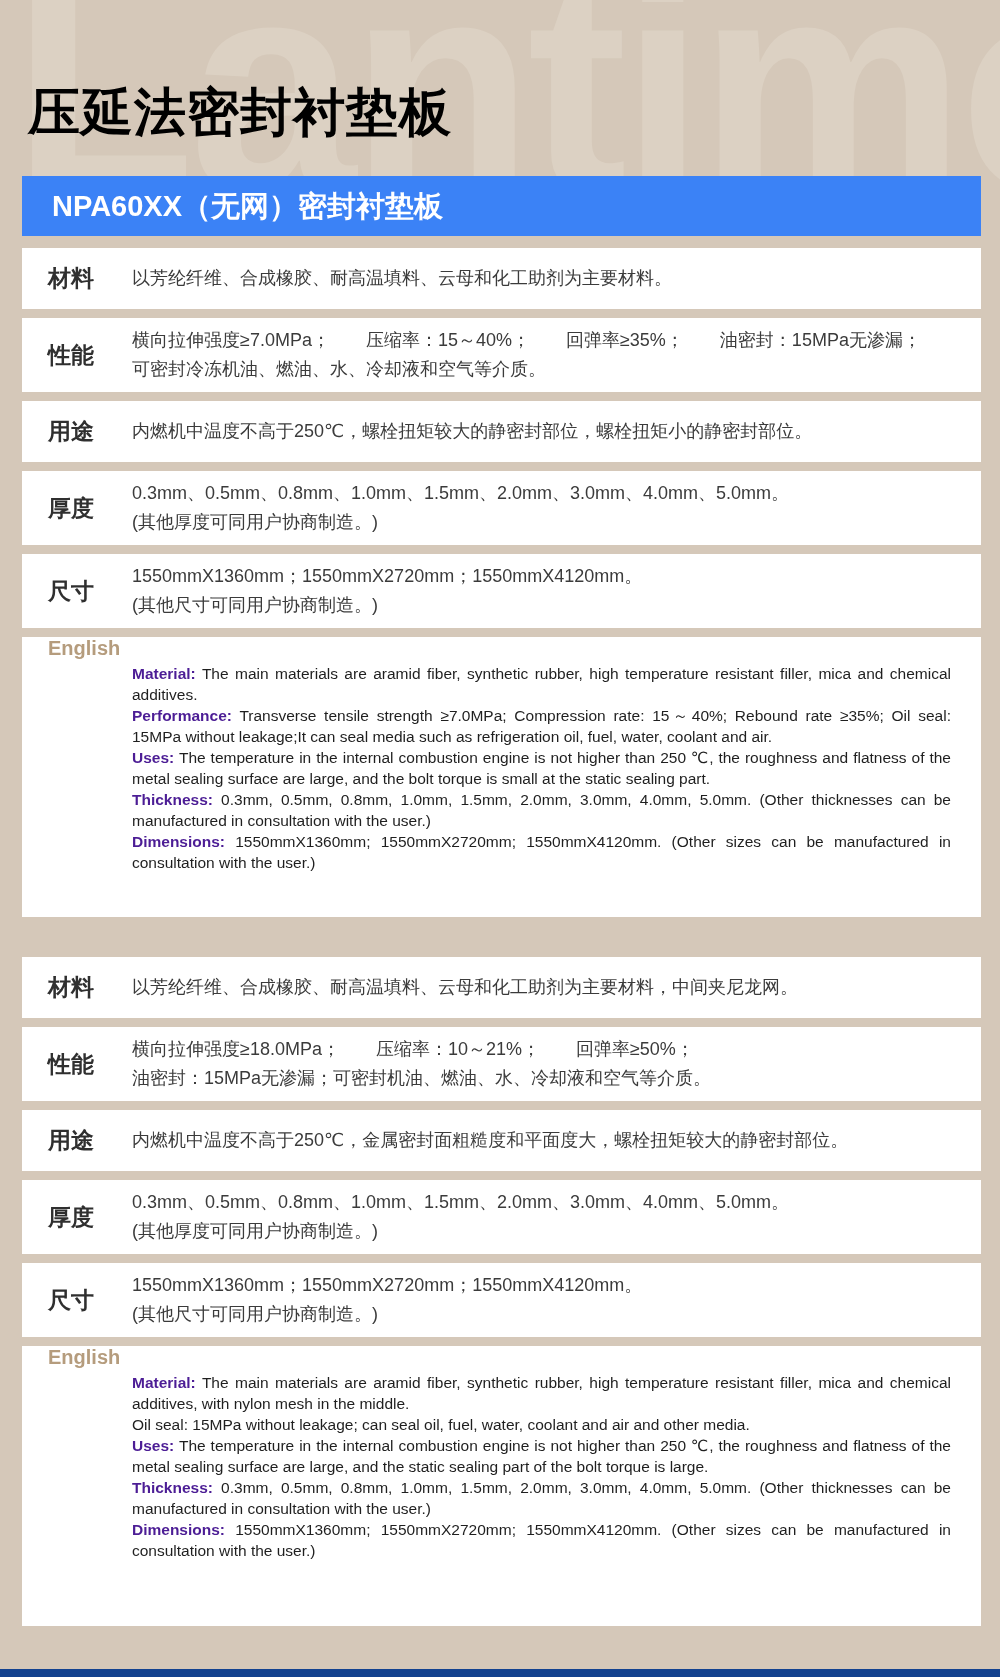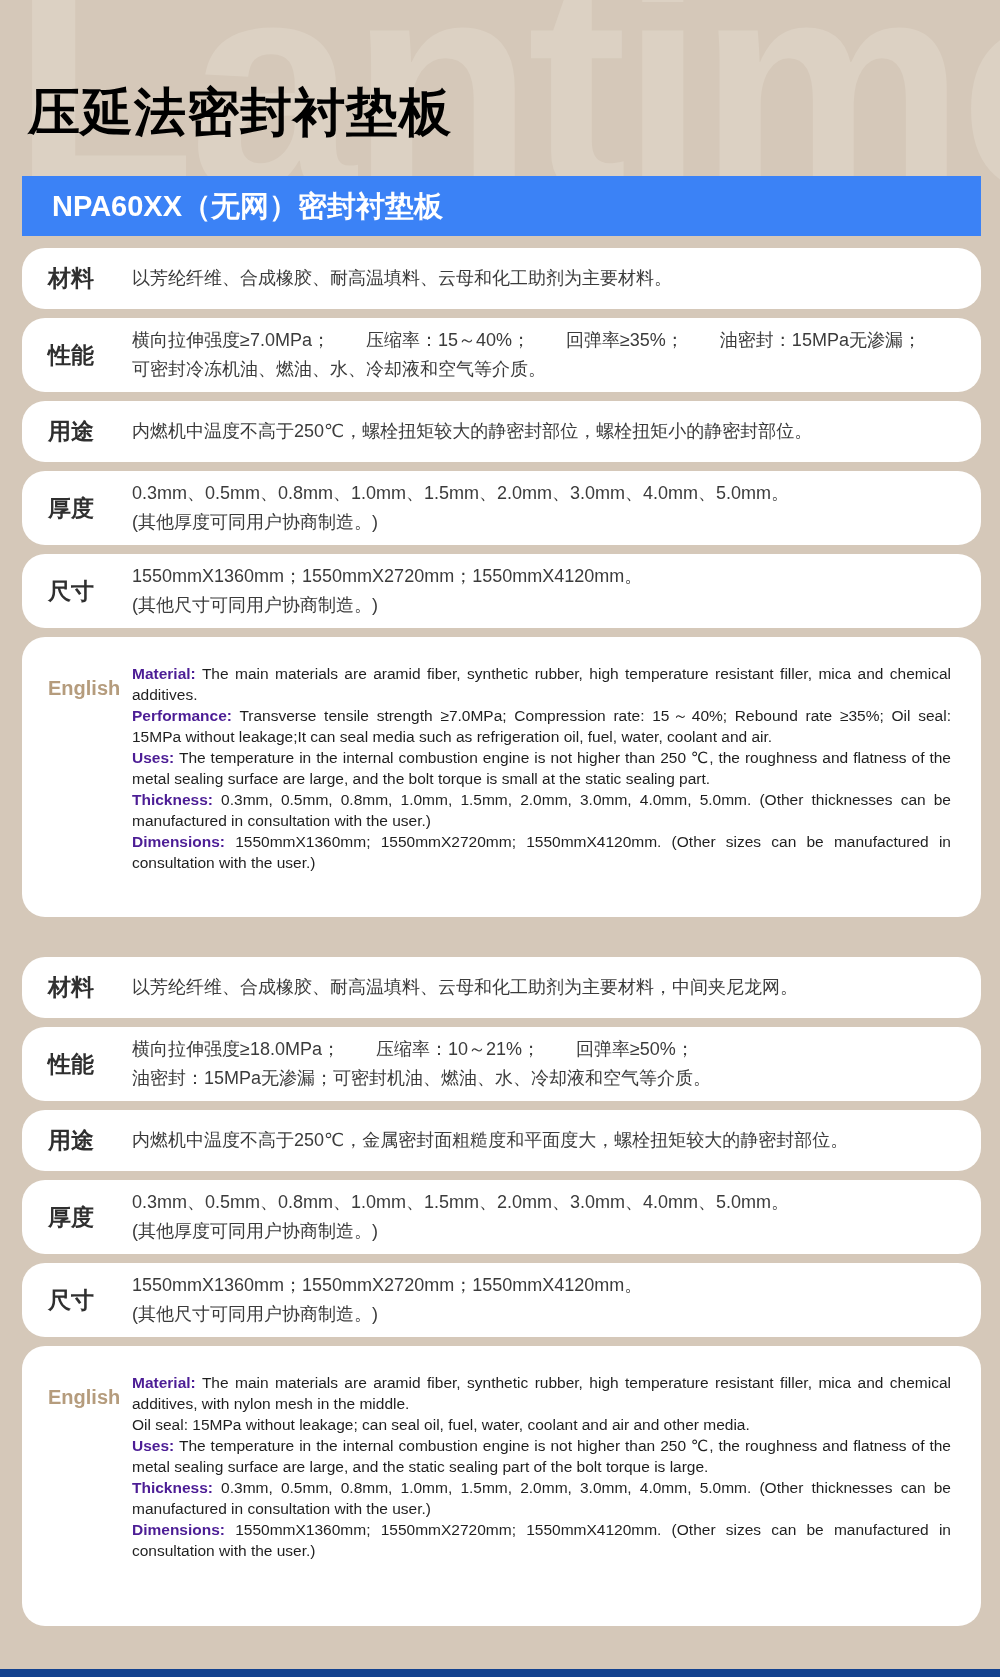--- a/index.html
+++ b/index.html
@@ -40,21 +40,20 @@
     font-size:29px;
     font-weight:bold;
     margin-bottom:12px;
   }
   .row{
     background:#ffffff;
     display:flex;
     align-items:center;
     min-height:61px;
     margin-bottom:9px;
-    border-radius:23px;
   }
   .row-label{
     width:110px;
     flex:0 0 110px;
     padding-left:26px;
     box-sizing:border-box;
     font-size:23px;
     font-weight:bold;
     color:#2f2f2f;
   }
@@ -66,21 +65,20 @@
     line-height:29px;
   }
   .line:empty{display:none;}
   .row-eng{
     height:280px;
     align-items:flex-start;
     box-sizing:border-box;
     margin-bottom:0;
   }
   .row-eng .row-label{
-    padding-top:40px;
     font-size:20px;
     color:#b59c7d;
   }
   .eng-content{
     flex:1;
     padding:26px 30px 24px 0;
     font-size:15.5px;
     line-height:21px;
     color:#1f1f1f;
     text-align:justify;

